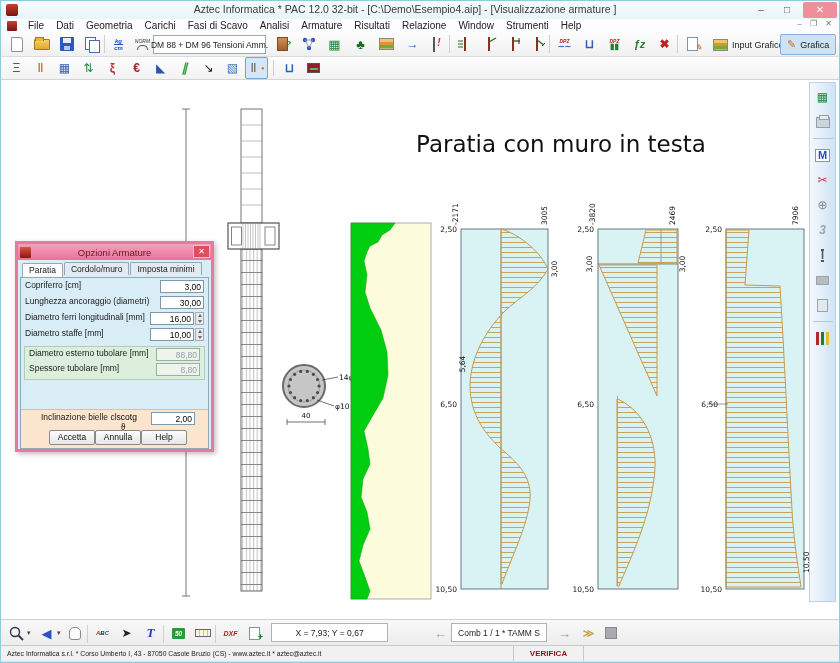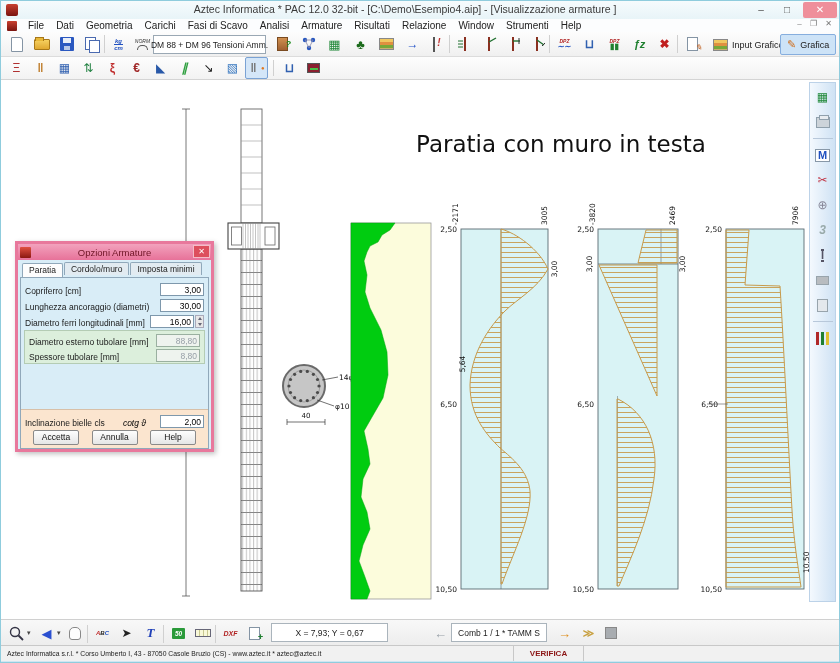--- a/index.html
+++ b/index.html
@@ -145,38 +145,38 @@
                     color:#6e1425; }
   .dlg-close { position:absolute; right:1px; top:1px; width:17px; height:13px; background:#dd4f5d;
                border:1px solid #f4bcc8; color:#fff; font-size:8px; text-align:center; line-height:12px; }
   .dlg-close::before { content:"✕"; }
   .dlg-client { background:#d9edf7; height:189px; padding:2px 2px 0; }
   .dlg-tabs { height:15px; display:flex; align-items:flex-start; padding-left:2px; position:relative; z-index:2; }
   .tab { font-size:8.5px; padding:1px 6px 1px; color:#222; background:#e2ebf1;
          border:1px solid #90a8ba; border-bottom:none; margin-right:1px; border-radius:2px 2px 0 0; }
   .tab.active { background:#fdfdfd; position:relative; top:1px; padding-bottom:2px; }
   .dlg-body { border:1px solid #90a8ba; background:#d9edf7; height:172px; position:relative; padding-top:2px; }
-  .frow { height:16px; display:flex; align-items:flex-end; padding:0 4px; position:relative; }
+  .frow { height:16px; display:flex; align-items:flex-start; padding:0 4px; position:relative; }
   .flabel { font-size:8.5px; color:#1a1a1a; flex:1; white-space:nowrap; }
   .finput { width:44px; height:13px; background:#fff; border:1px solid #7e98ac; font-size:8.5px;
             text-align:right; padding:0 2px; line-height:12px; color:#000; flex:none; }
   .finput.dis { color:#98a0a8; }
   .spin { width:9px; height:13px; margin-left:1px; background:#e8e8e8; border:1px solid #aab;
           display:flex; flex-direction:column; align-items:center; justify-content:space-around; flex:none; }
   .spin i { width:0; height:0; border-left:2.5px solid transparent; border-right:2.5px solid transparent; }
   .spin .up { border-bottom:3px solid #667; } .spin .dn { border-top:3px solid #667; }
   .cbxrow { height:17px; display:flex; align-items:center; padding:0 4px; }
   .cbx { width:10px; height:10px; background:#fff; border:1px solid #5a7a92; margin-right:4px;
          font-size:9px; line-height:9px; text-align:center; color:#111; flex:none; }
   .cbx.checked::before { content:"✓"; }
   .group-green { margin:2px 3px; background:#dcefdc; border:1px solid #b4ccb4; padding:1px 0; }
   .group-green .finput { background:#eef3ee; border-color:#9ab0a0; }
   .dlg-foot { position:absolute; left:0; right:0; bottom:0; background:#fbe5cf; border-top:1px solid #d8c0a8;
-              padding:2px 0 3px; }
-  .symbol { font-size:8.5px; margin-right:14px;font-style:italic; }
+              padding:2px 16px 3px; }
+  .symbol { font-size:8.5px; margin-right:14px; }
   .btnrow { display:flex; justify-content:space-between; padding:2px 12px 0; }
   .dbtn { min-width:46px; height:15px; background:linear-gradient(#fdfdfd,#e6e6e6);
           border:1px solid #8a8a8a; border-radius:2px; font-size:8.5px; text-align:center;
           line-height:13px; color:#111; padding:0 6px; }
 
   
   .toolbar3 { position:absolute; top:618px; left:0; width:100%; height:26px;
               background:linear-gradient(#f8f8f8,#ededed); border-top:1px solid #d0d0d0; }
   .toolbar3 .tbtn { top:2px; }
   .caret { position:absolute; top:9px; font-size:7px; color:#444; }
@@ -557,20 +557,28 @@
         <span class="finput">30,00</span>
       </div>
       <div class="frow">
         <span class="flabel">Diametro ferri longitudinali [mm]</span>
         <span class="finput">16,00</span>
         <span class="spin">
             <i class="up"></i>
             <i class="dn"></i>
           </span>
       </div>
+      <div class="frow">
+        <span class="flabel">Diametro staffe [mm]</span>
+        <span class="finput">10,00</span>
+        <span class="spin">
+            <i class="up"></i>
+            <i class="dn"></i>
+          </span>
+      </div>
       <div class="group-green">
         <div class="frow" style="height:15px">
           <span class="flabel">Diametro esterno tubolare [mm]</span>
           <span class="finput dis">88,80</span>
         </div>
         <div class="frow" style="height:15px">
           <span class="flabel">Spessore tubolare [mm]</span>
           <span class="finput dis">8,80</span>
         </div>
       </div>

